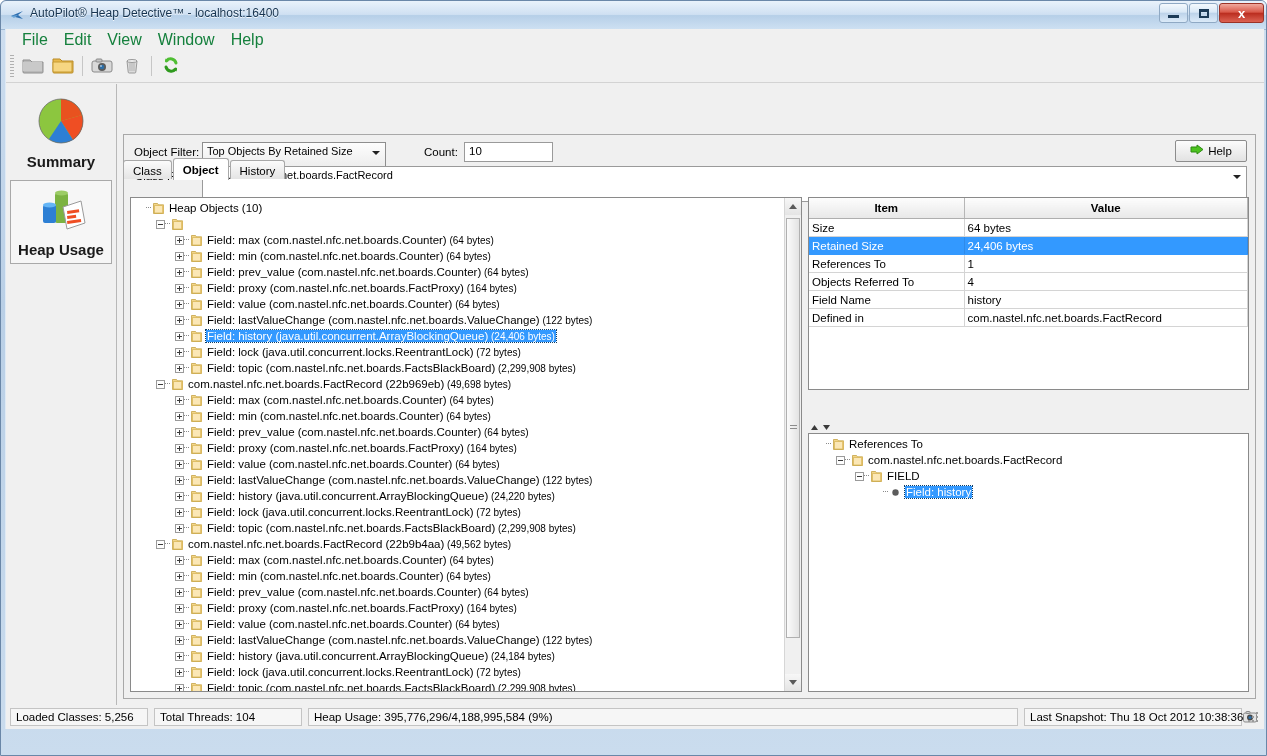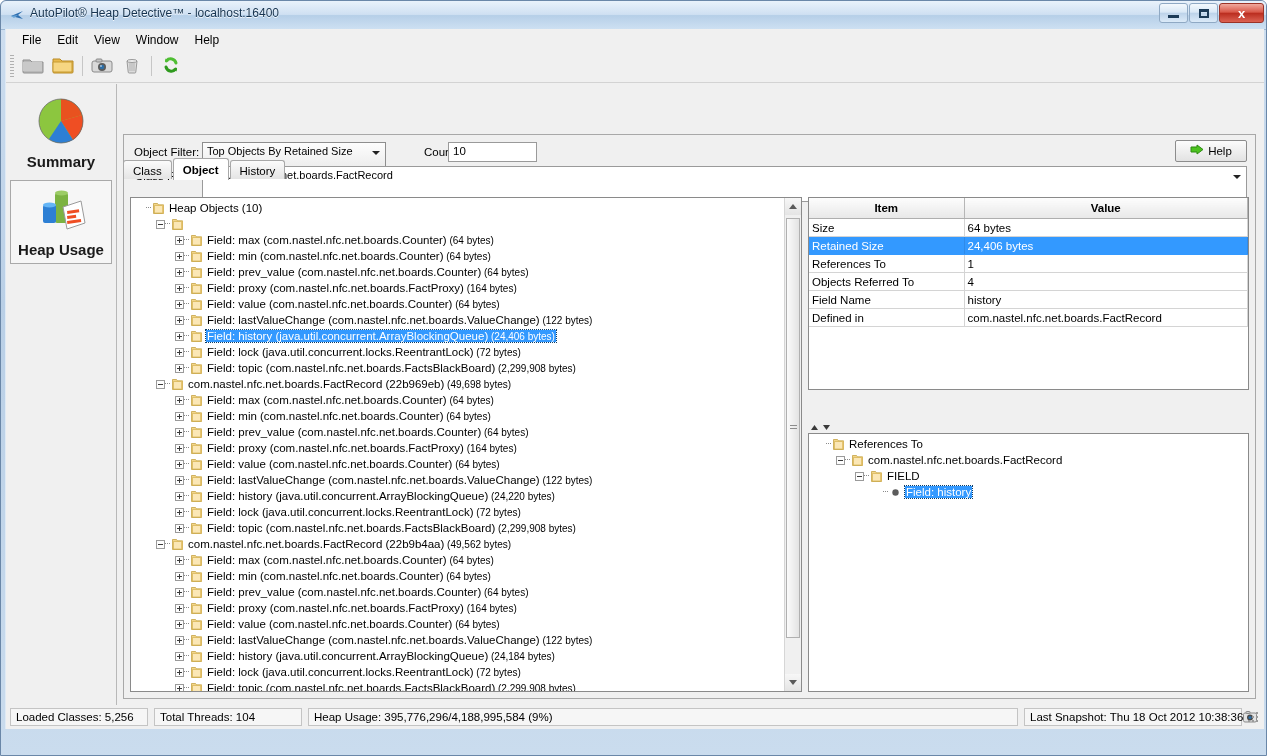--- a/index.html
+++ b/index.html
@@ -57,21 +57,21 @@
     background: #f0f0f0;
     border-left: 1px solid #dfeaf5;
     box-sizing: border-box;
   }
   
   .menubar {
     position: absolute; left: 0; top: 0; width: 100%; height: 21px;
     background: #f0f0f0; display: flex; align-items: center; padding-left: 8px;
     box-sizing: border-box;
   }
-  .menu-item { padding: 4px 8px; font-size: 12px; color: #000000; cursor: default; }
+  .menu-item { padding: 4px 8px; font-size: 16px; color: #15803d; cursor: default; }
   
   .toolbar {
     position: absolute; left: 0; top: 21px; width: 100%; height: 33px;
     background: #f0f0f0; border-bottom: 1px solid #d3d3d3;
     display: flex; align-items: center; box-sizing: border-box;
   }
   .grip { width: 4px; height: 22px; margin-left: 4px; margin-right: 4px;
     background-image: repeating-linear-gradient(to bottom, #b0b0b0 0 1px, transparent 1px 3px);
   }
   .tb-btn { width: 30px; height: 28px; display: flex; align-items: center; justify-content: center; }
@@ -351,21 +351,21 @@
 
       <div class="tabpanel">
 
         <div class="filter-row">
           <span class="lbl" style="left:10px; top:11px;">Object Filter:</span>
           <div class="combo" style="left:78px; top:7px; width:184px;">
             <span>Top Objects By Retained Size</span>
             <span class="arrow"></span>
           </div>
           <span class="lbl" style="left:300px; top:11px;">Count:</span>
-          <div class="txtfield" style="left:324px; top:7px; width:89px;">
+          <div class="txtfield" style="left:340px; top:7px; width:89px;">
             <span>10</span>
           </div>
           <div class="apply-btn">
             <span>
               <svg width="14" height="13" viewBox="0 0 14 13">
                 <path d="M1 3 h6 v-2 l6 4.5 l-6 4.5 v-2 h-6 z" fill="#4cc21f" stroke="#2c8b11"></path>
               </svg>
             </span>
             <span>Help</span>
           </div>

